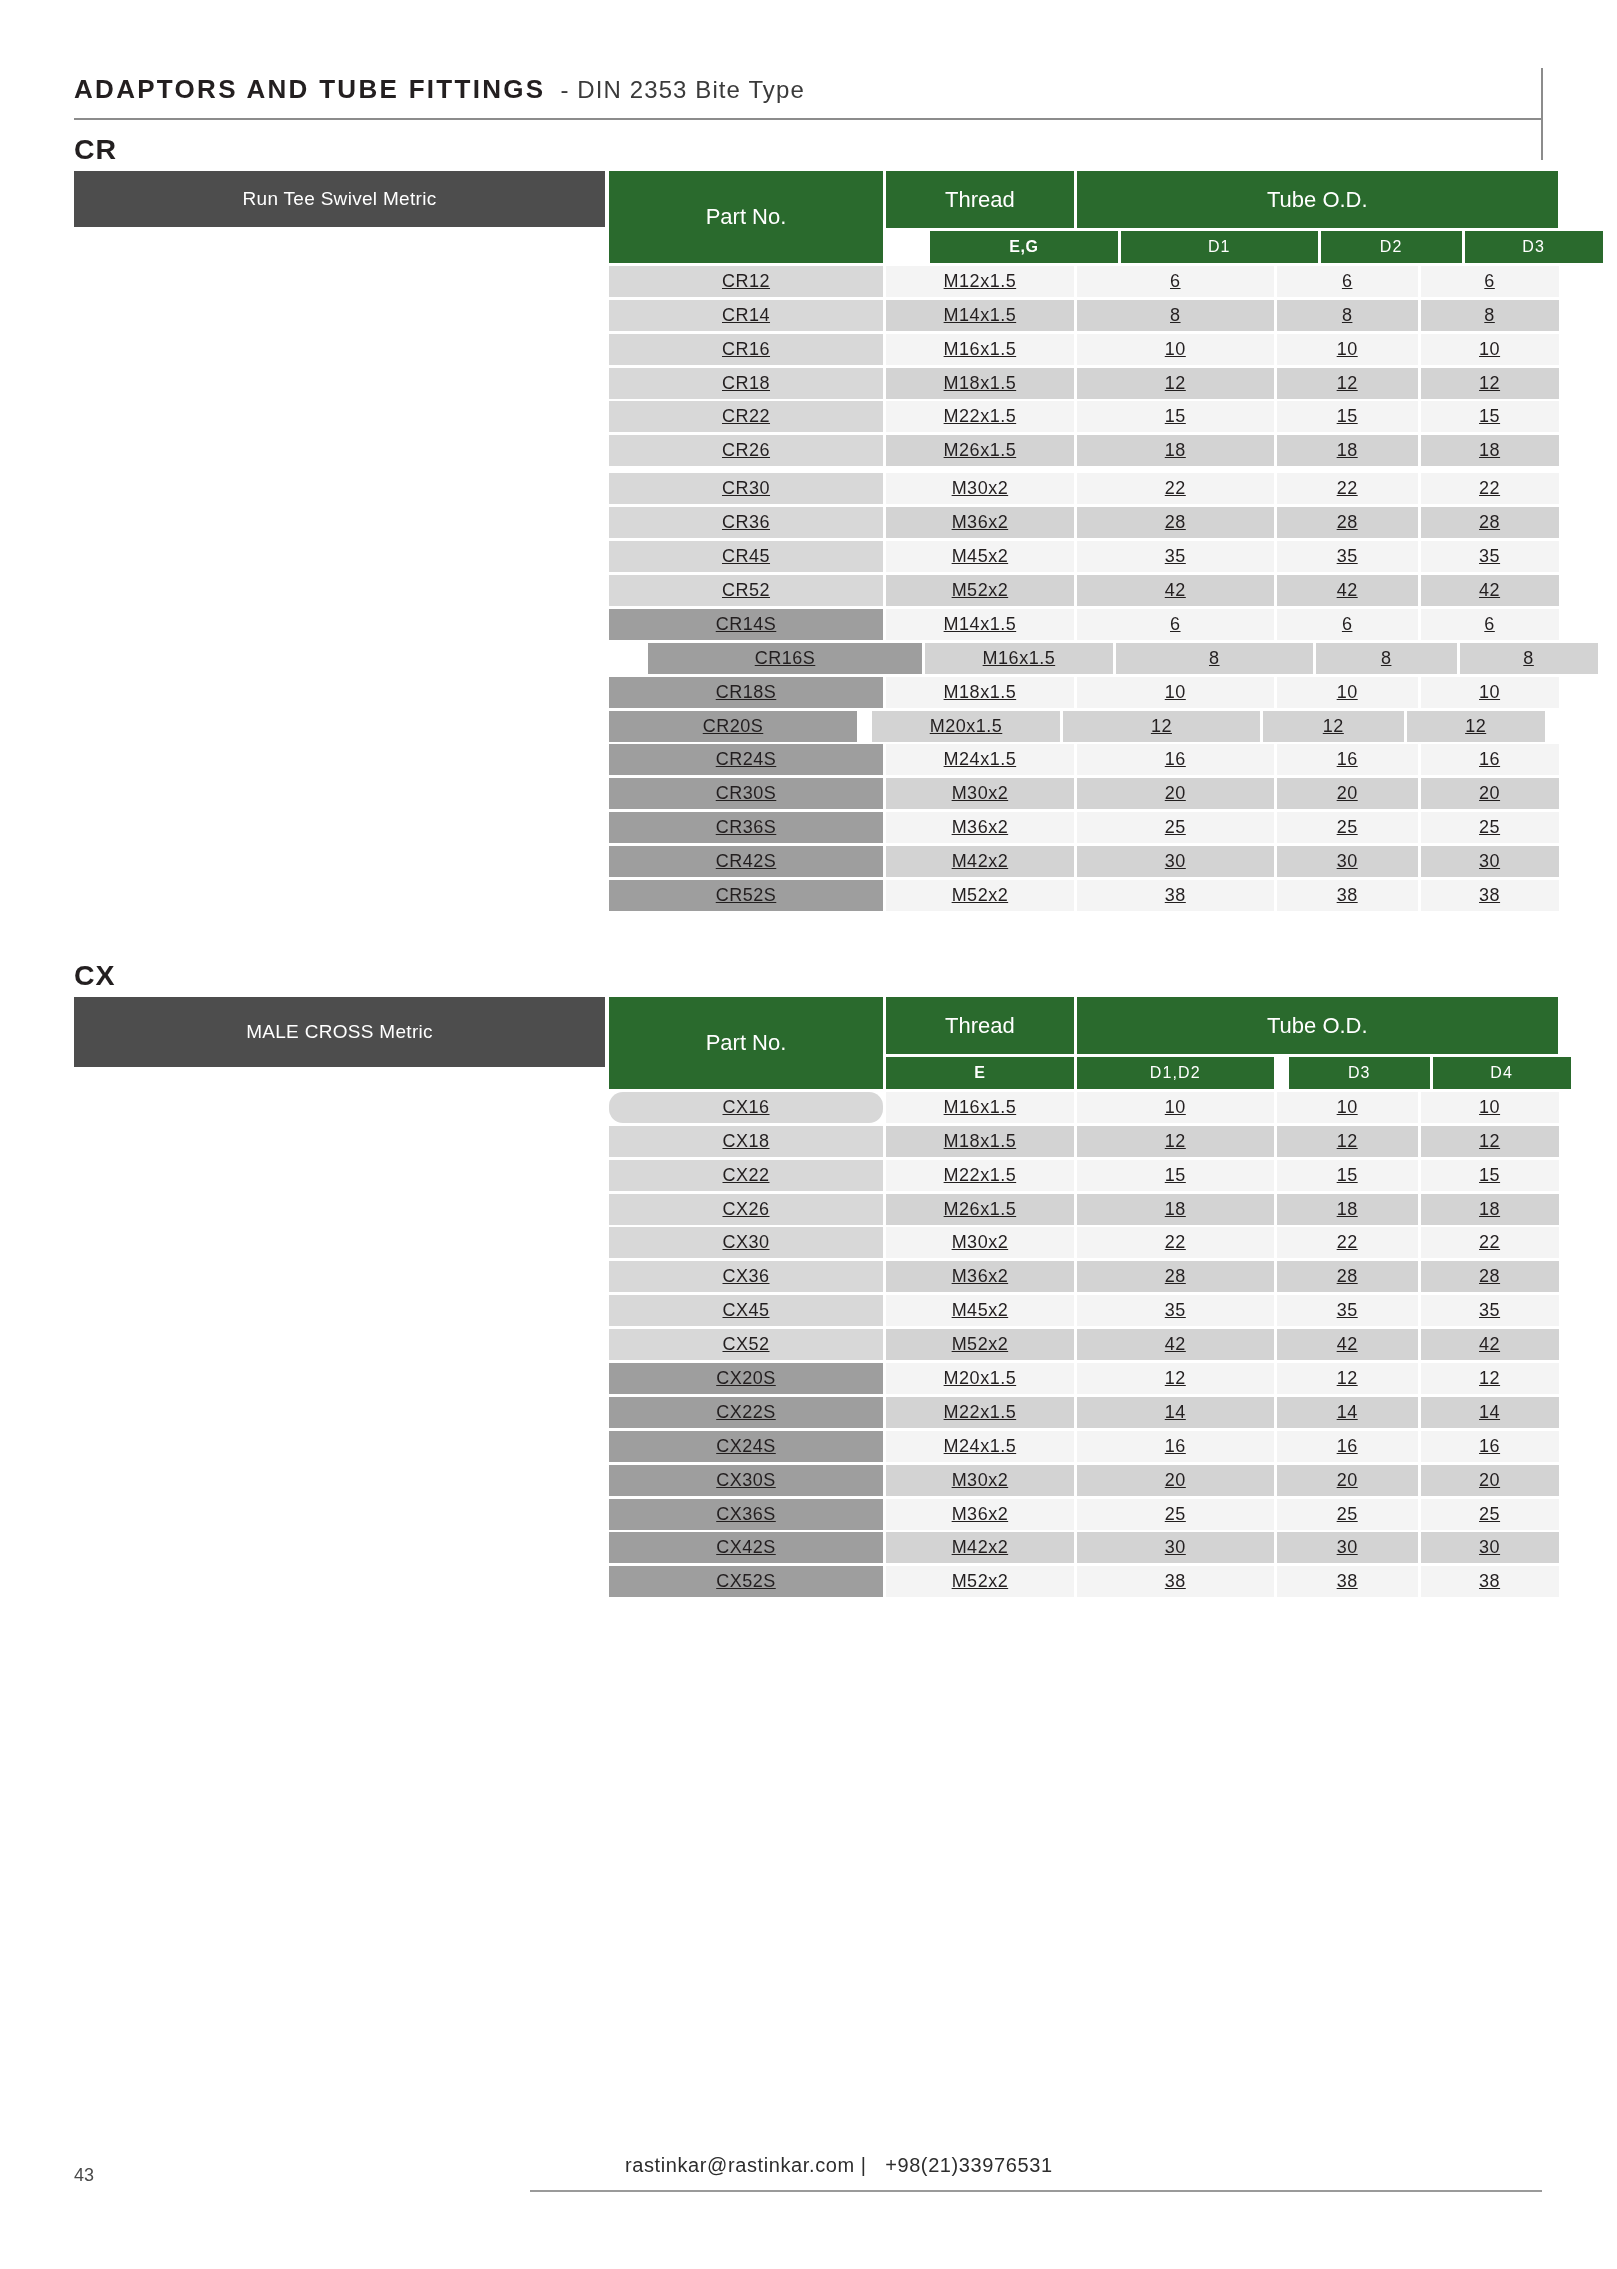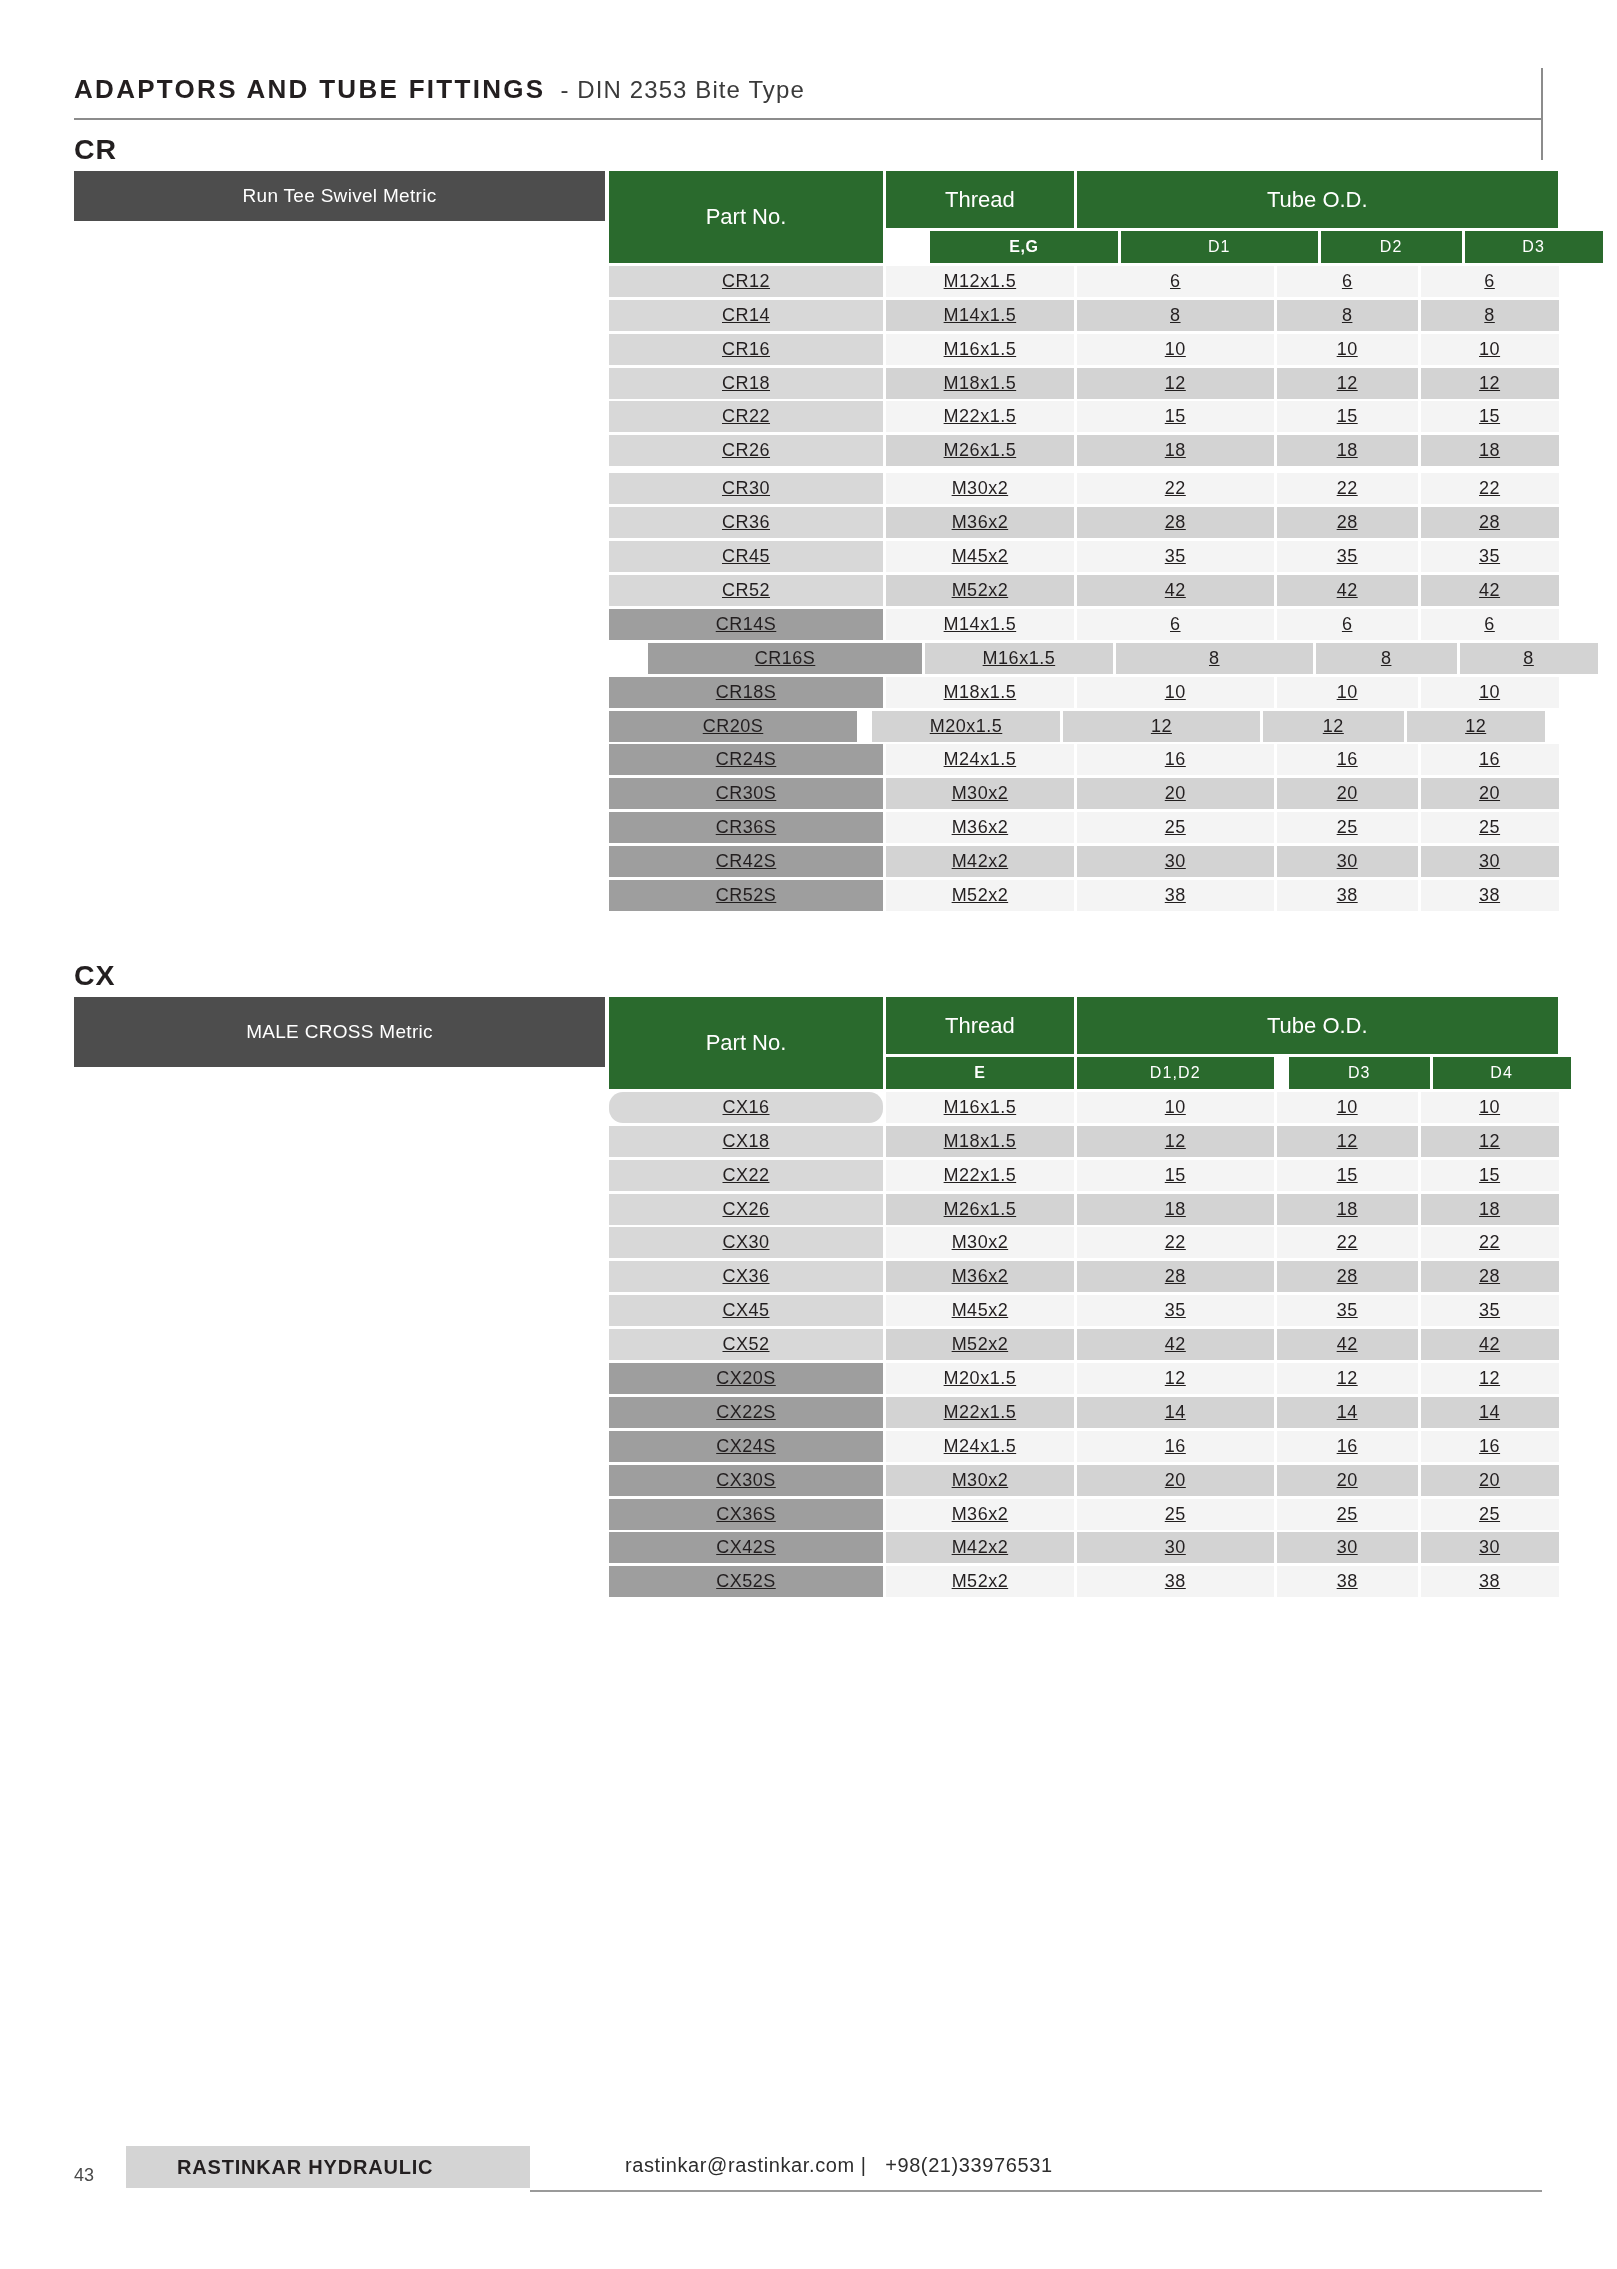--- a/index.html
+++ b/index.html
@@ -162,21 +162,21 @@
 <body>
 
 <div class="page-header">
   <span class="title-main">ADAPTORS AND TUBE FITTINGS</span><span class="title-sub">- DIN 2353 Bite Type</span>
 </div>
 <div class="title-rule"></div>
 <div class="vertical-rule"></div>
 
 <div id="sections-root">
     <div class="section-code" style="left: 74px; top: 133px;">CR</div>
-    <div class="desc-bar" style="left: 74px; top: 171px; width: 531px; height: 50px;">Run Tee Swivel Metric</div>
+    <div class="desc-bar" style="left: 74px; top: 171px; width: 531px; height: 56px;">Run Tee Swivel Metric</div>
     <div class="table-wrap" style="left: 609px; top: 171px;">
       <div style="position: relative; height: 92px;">
         <div style="display: flex;">
           <div class="hcell group-title" style="width: 274px; height: 92px; margin-right: 2.9px;">Part No.</div>
           <div style="display: flex; flex-direction: column;">
             <div style="display: flex; margin-bottom: 2.9px;">
               <div class="hcell group-title" style="width: 188px; height: 57px; margin-right: 2.9px;">Thread</div>
               <div class="hcell group-title" style="width: 481px; height: 57px;">Tube O.D.</div>
             </div>
             <div style="display: flex; padding-left: 44px;">
@@ -445,19 +445,16 @@
         <div class="dcell fill-light" style="width: 188px; height: 31px; margin-right: 2.9px;">M52x2</div>
         <div class="dcell fill-light" style="width: 197px; height: 31px; margin-right: 2.9px;">38</div>
         <div class="dcell fill-light" style="width: 141px; height: 31px; margin-right: 2.9px;">38</div>
         <div class="dcell fill-light" style="width: 138px; height: 31px;">38</div>
       </div>
     </div>
   </div>
 
 <div class="footer">
   <div class="page-num">43</div>
-  <div class="brand-box">
-    <span class="brand-text">RASTINKAR HYDRAULIC</span>
-  </div>
   <div class="contact">rastinkar@rastinkar.com |   +98(21)33976531</div>
   <div class="footer-rule"></div>
 </div>
 
 
 </body></html>

